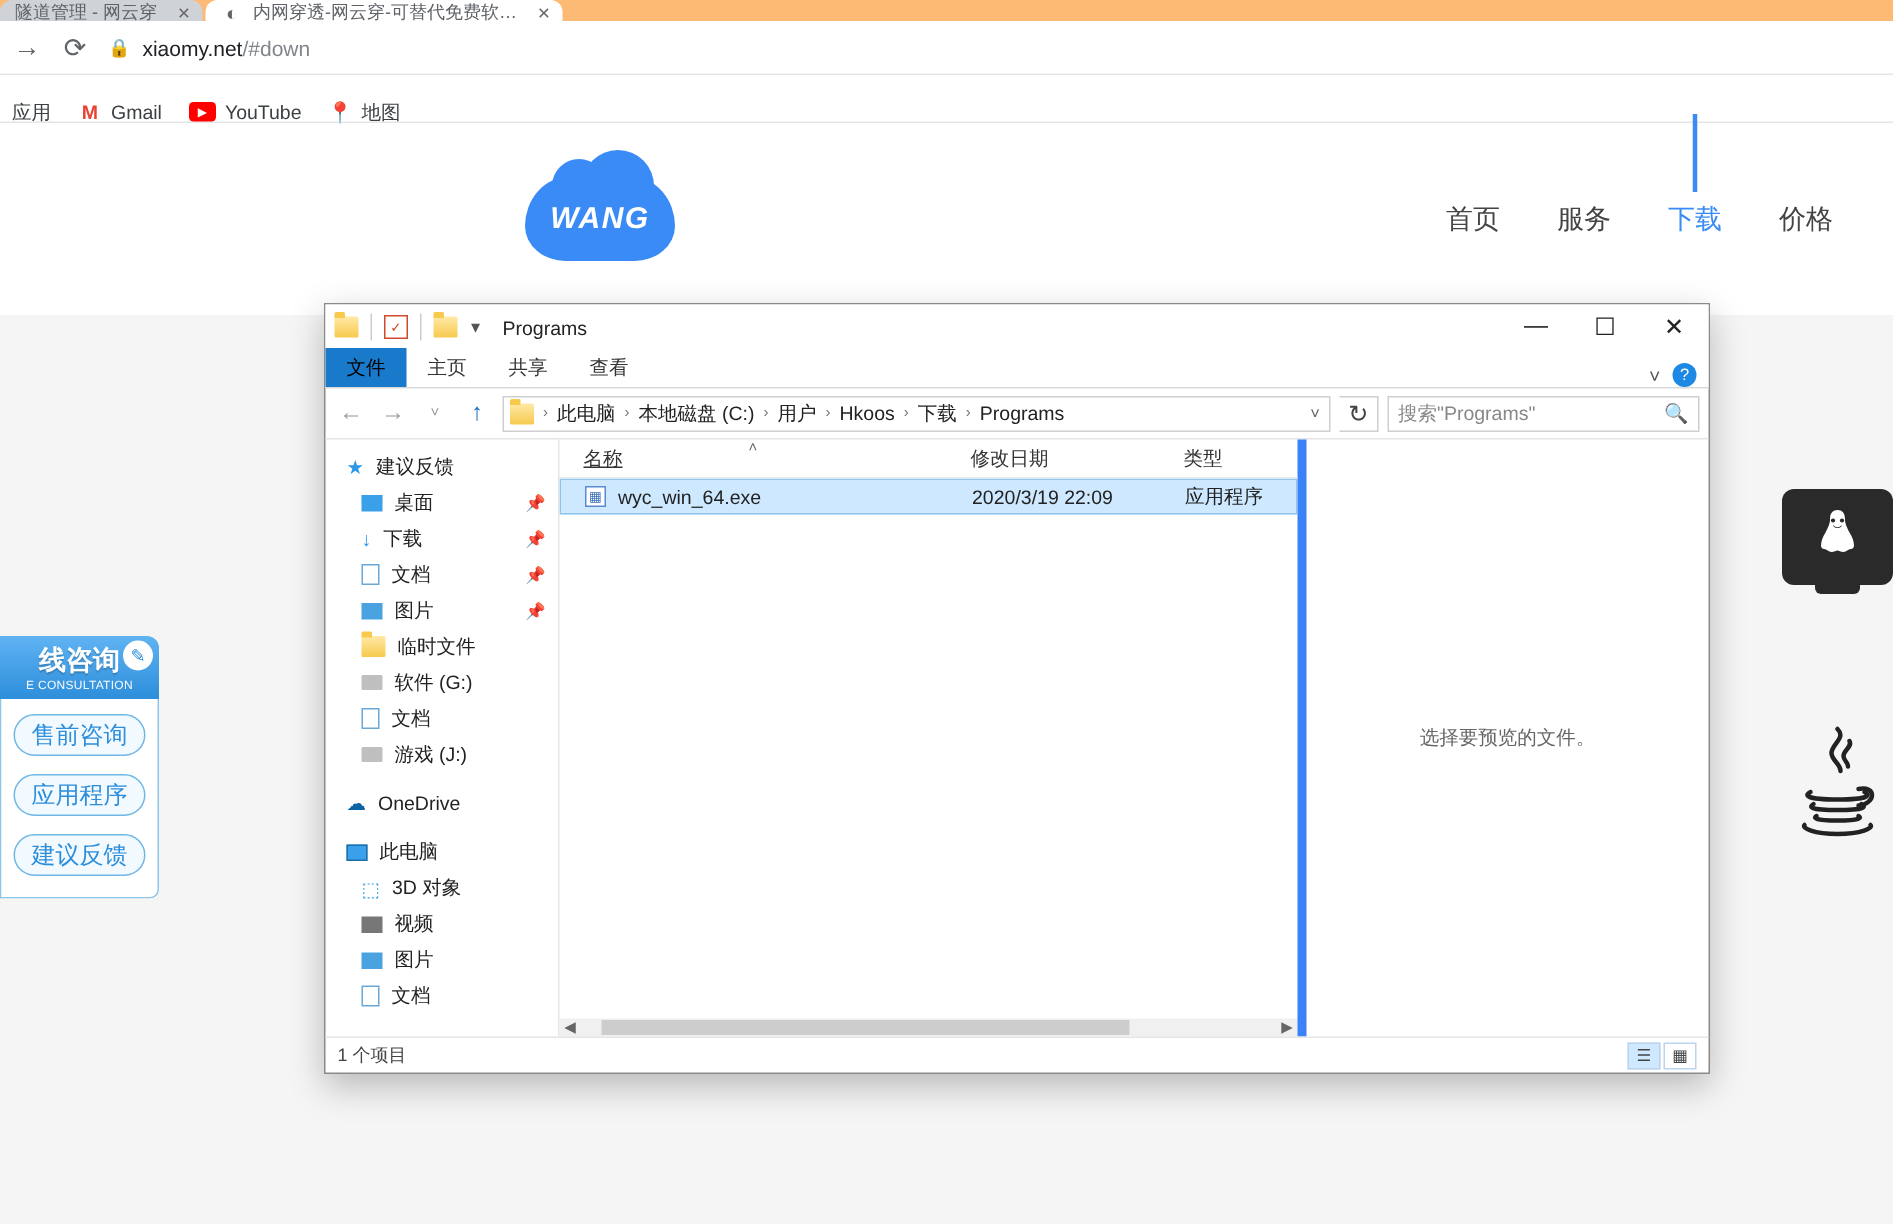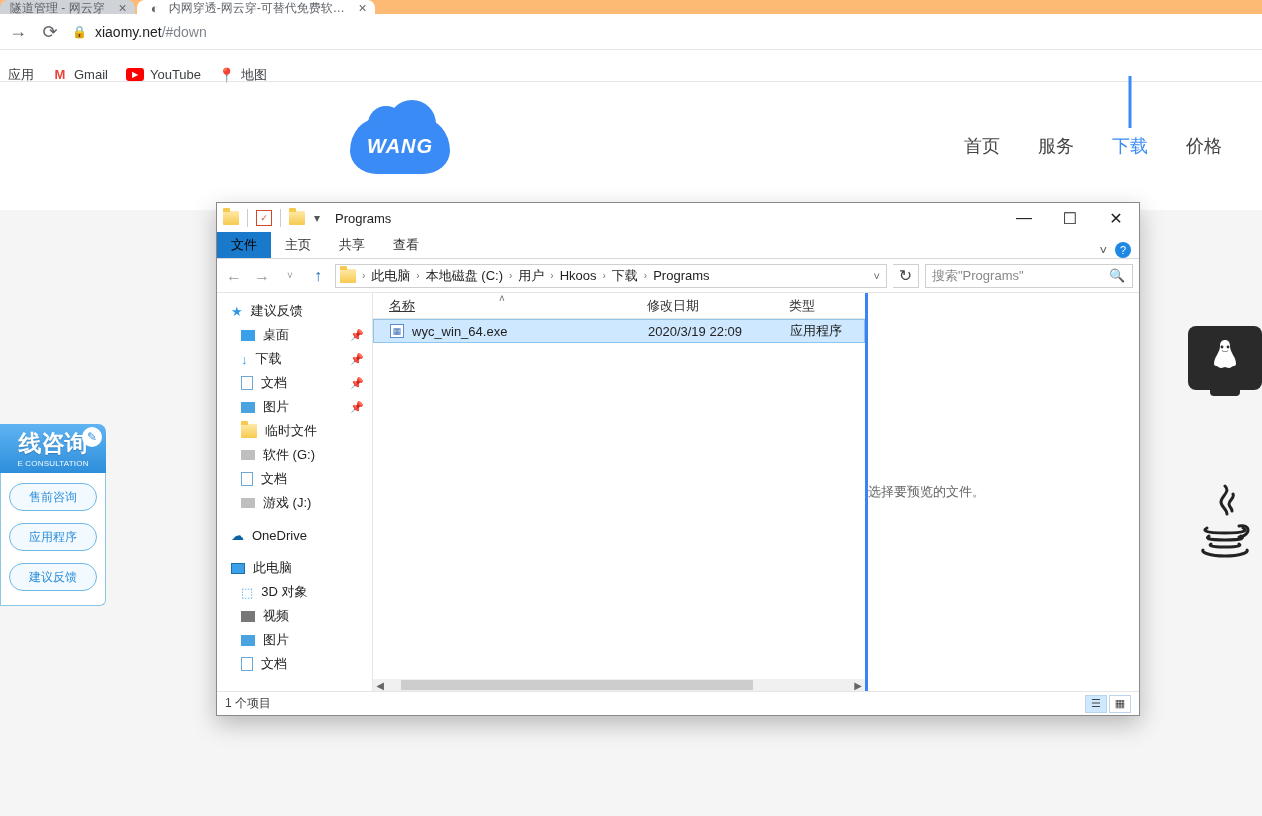--- a/index.html
+++ b/index.html
@@ -31,25 +31,25 @@
 .logo-cloud span { position: relative; z-index: 1; }
 .logo-text { font-size: 34px; font-weight: 700; color: #333; letter-spacing: 2px; }
 .nav-links { margin-left: auto; display: flex; gap: 38px; font-size: 18px; color: #444; }
 .nav-links .nav-item { position: relative; padding: 4px 0; }
 .nav-links .nav-item.active { color: #3a8bf5; }
 .nav-links .nav-item.active::before { content: ""; position: absolute; top: -54px; left: 50%; transform: translateX(-50%); width: 3px; height: 52px; background: #3a8bf5; }
 
 
 .consult-widget { position: absolute; left: 0; top: 424px; width: 106px; }
 .consult-head { background: linear-gradient(#5fb3f2, #2d8edb); color: #fff; text-align: center; padding: 4px 4px 5px; border-radius: 0 8px 0 0; position: relative; }
-.consult-head .cn { font-size: 23px; font-weight: 700; text-shadow: 0 1px 1px rgba(0,0,0,.2); }
+.consult-head .cn { font-size: 18px; font-weight: 700; text-shadow: 0 1px 1px rgba(0,0,0,.2); }
 .consult-head .en { font-size: 8px; letter-spacing: .2px; opacity: .95; }
 .consult-head .badge { position: absolute; right: 4px; top: 3px; width: 20px; height: 20px; background: #fff; color: #2d8edb; border-radius: 50%; font-size: 12px; display: flex; align-items: center; justify-content: center; }
 .consult-body { background: #fff; border: 1px solid #8ec6e8; border-top: none; padding: 10px 8px 14px; display: flex; flex-direction: column; gap: 12px; border-radius: 0 0 6px 0; }
-.consult-btn { border: 1px solid #6fb7e4; color: #2d8edb; border-radius: 14px; height: 28px; display: flex; align-items: center; justify-content: center; font-size: 12px; background: #f2faff; }
+.consult-btn { border: 1px solid #6fb7e4; color: #2d8edb; border-radius: 14px; height: 28px; display: flex; align-items: center; justify-content: center; font-size: 16px; background: #f2faff; }
 
 
 .page-body { position: absolute; left: 0; right: 0; top: 210px; height: 606px; background: #f5f5f5; }
 
 
 .stack-icons { position: absolute; right: 0; top: 326px; display: flex; flex-direction: column; gap: 90px; align-items: center; }
 .linux-box { width: 74px; height: 64px; background: #2a2a2a; border-radius: 8px; position: relative; display: flex; align-items: center; justify-content: center; }
 .linux-box::after { content: ""; position: absolute; bottom: -6px; left: 50%; transform: translateX(-50%); width: 30px; height: 14px; background: #2a2a2a; border-radius: 0 0 4px 4px; }
 .linux-box svg { width: 36px; height: 40px; }
 .java-ico svg { width: 60px; height: 80px; }
@@ -108,21 +108,21 @@
 .file-row .fname { width: 258px; padding-left: 16px; display: flex; align-items: center; gap: 8px; }
 .app-ico { width:14px; height:14px; border:1px solid #5a8bd0; background:#fff; display:inline-flex; align-items:center; justify-content:center; font-size:9px; color:#3a6fb5; }
 .file-row .fdate { width: 142px; padding-left: 16px; }
 .file-row .ftype { width: 80px; padding-left: 16px; }
 .content-body { flex: 1; overflow: hidden; }
 .content-scroll { height: 12px; background: #f0f0f0; display:flex; align-items:center; }
 .content-scroll .bar { margin-left: 14px; height: 10px; width: 352px; background: #cdcdcd; }
 .content-scroll .arrow { width:14px; text-align:center; color:#666; font-size:10px; }
 .content-scroll .arrow.right { margin-left:auto; }
 
-.preview-pane { width: 274px; border-left: 3px solid #3b82f6; display:flex; align-items:center; justify-content:flex-start; color:#666; font-size:13px; }
+.preview-pane { width: 274px; border-left: 6px solid #3b82f6; display:flex; align-items:center; justify-content:center; color:#666; font-size:13px; }
 
 .expl-status { height: 24px; border-top: 1px solid #e5e5e5; display: flex; align-items: center; padding: 0 8px; font-size: 12px; color: #444; }
 .status-views { margin-left: auto; display:flex; gap:2px; }
 .view-btn { width:22px; height:18px; border:1px solid #bcd4ea; display:flex; align-items:center; justify-content:center; font-size:11px; }
 .view-btn.active { background:#cde8ff; }
 </style>
 </head>
 <body>
 
 <div class="browser-tabs">

